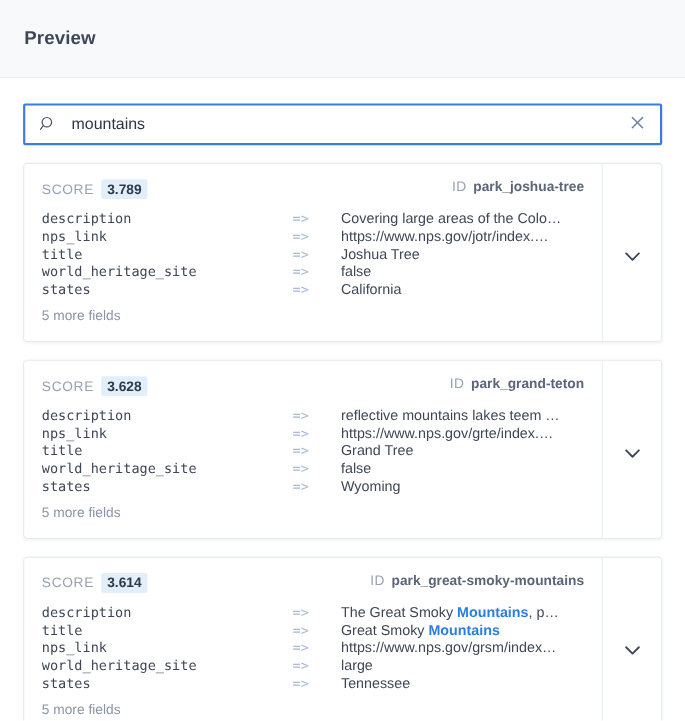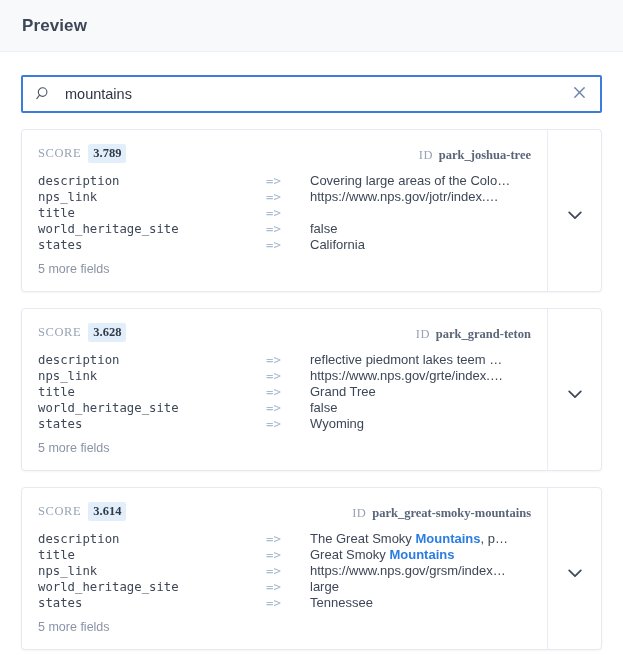--- a/index.html
+++ b/index.html
@@ -17,21 +17,21 @@
   .page {
     position: relative;
     width: 623px;
     height: 655px;
     background: #ffffff;
     overflow: hidden;
   }
 
   
   .header {
-    height: 52px;
+    height: 71px;
     background: #f8f9fb;
     border-bottom: 1px solid #eceff3;
     display: flex;
     align-items: center;
     padding: 0 22px;
   }
   .header-title {
     font-size: 17px;
     font-weight: 700;
     color: #3d4757;
@@ -111,24 +111,23 @@
     flex: 0 0 54px;
     border-left: 1px solid #e9edf2;
     display: flex;
     align-items: center;
     justify-content: center;
     cursor: pointer;
   }
 
   .card-topline {
     display: flex;
-    align-items: flex-end;
+    align-items: flex-start;
     justify-content: space-between;
     margin-bottom: 10px;
-    font-family: Liberation Serif, serif;
   }
   .score-group { display: flex; align-items: center; }
   .score-label {
     font-size: 12.5px;
     color: #97a3b4;
     letter-spacing: .6px;
     margin-right: 7px;
   }
   .score-value {
     font-size: 12.5px;
@@ -250,20 +249,21 @@
               <span class="field-val">Covering large areas of the Colo…</span>
             </div>
             <div class="field-row">
               <span class="field-key">nps_link</span>
               <span class="field-arrow">=&gt;</span>
               <span class="field-val">https://www.nps.gov/jotr/index.…</span>
             </div>
             <div class="field-row">
               <span class="field-key">title</span>
               <span class="field-arrow">=&gt;</span>
+              <span class="field-val">Joshua Tree</span>
             </div>
             <div class="field-row">
               <span class="field-key">world_heritage_site</span>
               <span class="field-arrow">=&gt;</span>
               <span class="field-val">false</span>
             </div>
             <div class="field-row">
               <span class="field-key">states</span>
               <span class="field-arrow">=&gt;</span>
               <span class="field-val">California</span>
@@ -289,21 +289,21 @@
         </div>
         <div class="id-group">
           <span class="id-label">ID</span>
           <span class="id-value">park_grand-teton</span>
         </div>
       </div>
       <div class="fields">
             <div class="field-row">
               <span class="field-key">description</span>
               <span class="field-arrow">=&gt;</span>
-              <span class="field-val">reflective piedmont lakes teem …</span>
+              <span class="field-val">reflective mountains lakes teem …</span>
             </div>
             <div class="field-row">
               <span class="field-key">nps_link</span>
               <span class="field-arrow">=&gt;</span>
               <span class="field-val">https://www.nps.gov/grte/index.…</span>
             </div>
             <div class="field-row">
               <span class="field-key">title</span>
               <span class="field-arrow">=&gt;</span>
               <span class="field-val">Grand Tree</span>

